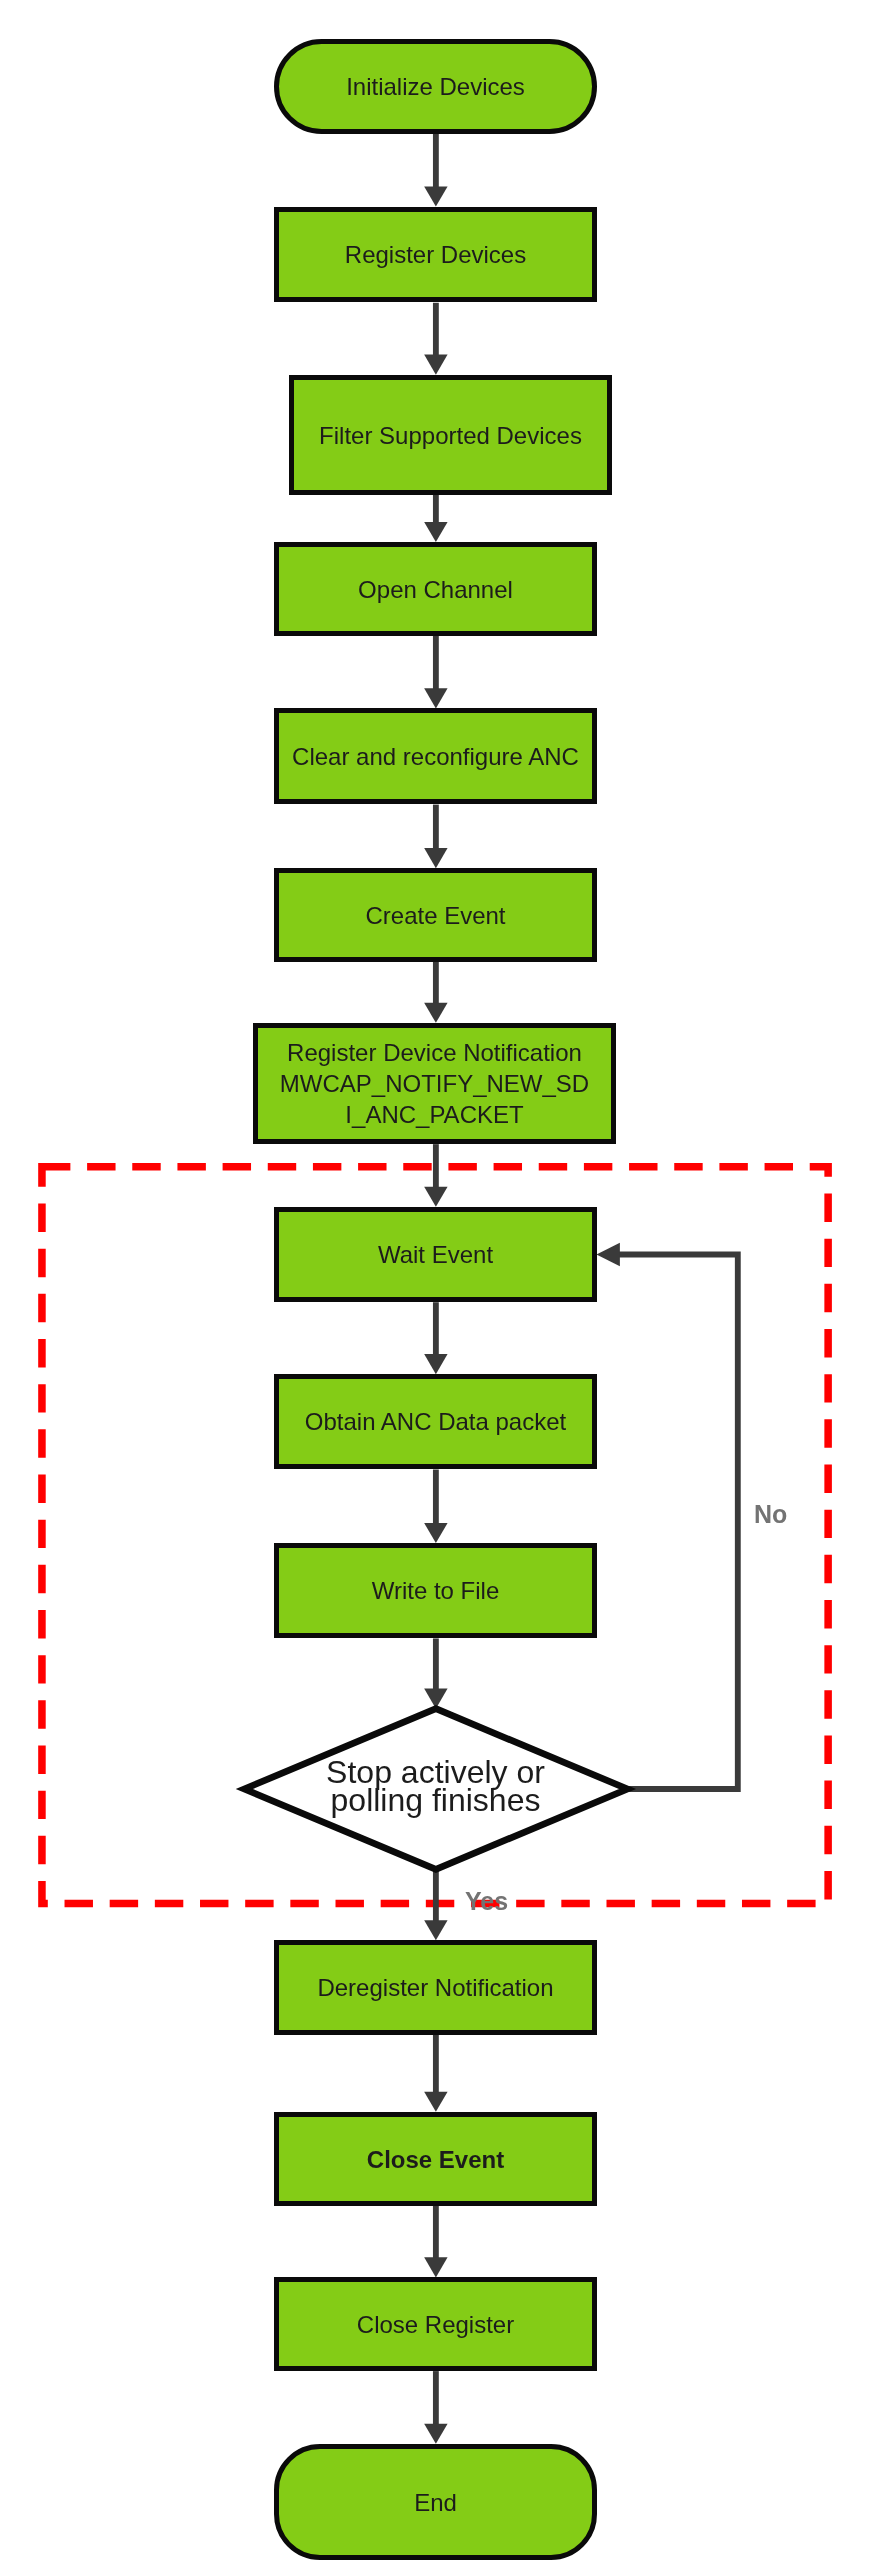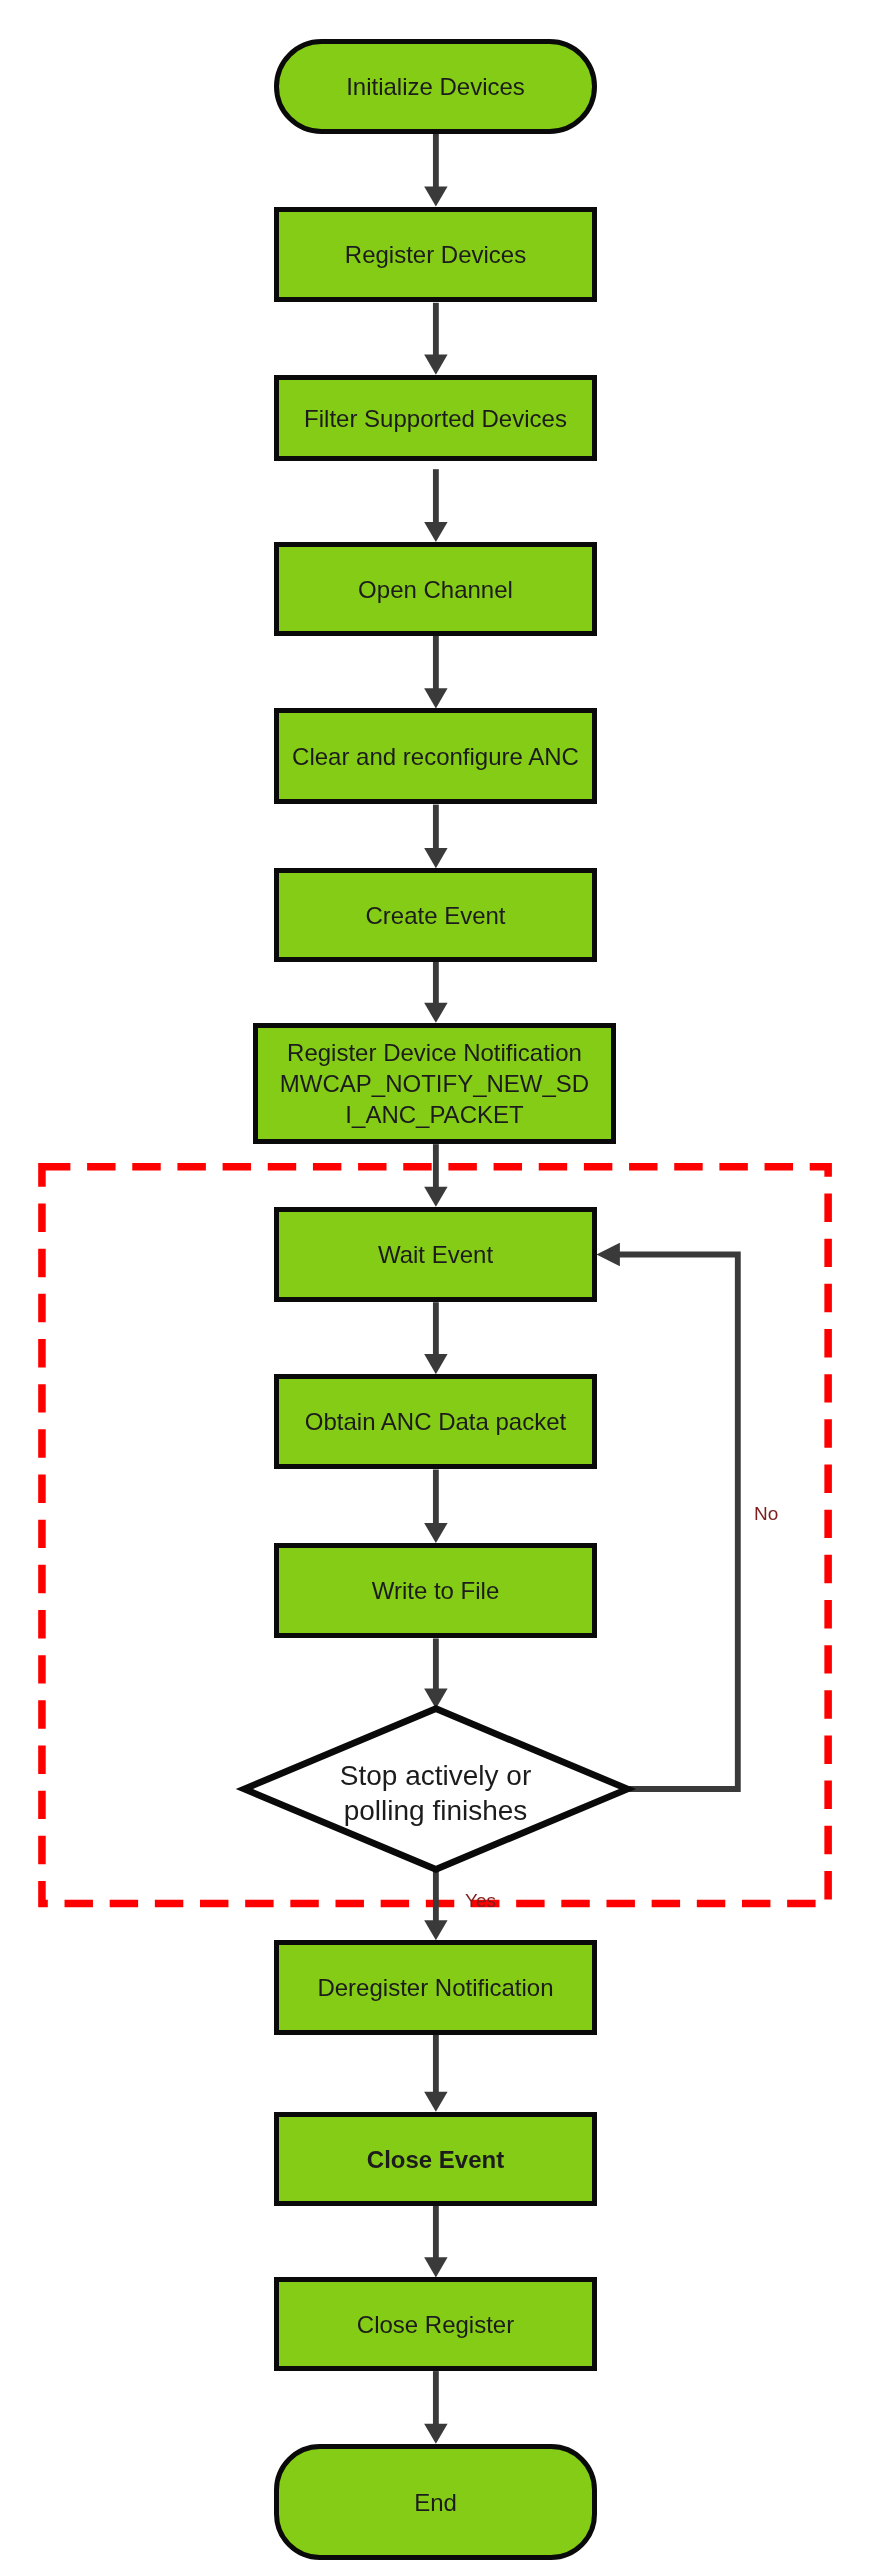--- a/index.html
+++ b/index.html
@@ -12,24 +12,24 @@
     position:absolute;left:274px;width:323px;height:95px;
     box-sizing:border-box;border:5.9px solid #0a0a0a;background:#84cc16;
     display:flex;align-items:center;justify-content:center;text-align:center;
     font-size:24px;line-height:31px;color:#1c1c1c;padding:0 6.7px;
   }
   .terminator{border-radius:48px;}
   .wide{left:253px;width:363px;height:121px;word-break:break-all;padding:0 19px;}
   .decision-label{
     position:absolute;left:301px;top:1758px;width:269px;
     border:none;background:transparent;padding:0;height:auto;
-    display:block;font-size:28px;line-height:35px;color:#1c1c1c;text-align:center;
+    display:block;font-size:32px;line-height:28px;color:#1c1c1c;text-align:center;
   }
   .edge-label{
-    position:absolute;font-size:19px;line-height:28.4px;color:#7f1d1d;background:transparent;
+    position:absolute;font-size:25px;line-height:28.4px;color:#737373;background:transparent;font-weight:bold;
   }
   .edge-label.no{left:754px;top:1500px;}
   .edge-label.yes{left:465px;top:1887px;}
 </style>
 </head>
 <body>
 
 <div class="canvas">
 
   <svg class="links" width="896" height="2576" viewBox="0 0 1071 3080">
@@ -70,21 +70,21 @@
       <polygon points="507,2898 535,2898 521,2922" stroke="none"></polygon>
     </g>
 
     <polygon points="521,2043 750,2139 521,2235 292,2139" fill="#ffffff" stroke="#0a0a0a" stroke-width="8"></polygon>
   </svg>
 
   <div class="node terminator" style="top:39px;height:95px;">Initialize Devices</div>
 
   <div class="node" style="top:207px;">Register Devices</div>
 
-  <div class="node" style="top:375px;height:86px;">Filter Supported Devices</div>
+  <div class="node" style="top:375px;height:120px;margin-left:15px;">Filter Supported Devices</div>
 
   <div class="node" style="top:542px;height:94px;">Open Channel</div>
 
   <div class="node" style="top:708px;height:96px;">Clear and reconfigure ANC</div>
 
   <div class="node" style="top:868px;height:94px;">Create Event</div>
 
   <div class="node wide" style="top:1023px;">Register Device Notification MWCAP_NOTIFY_NEW_SDI_ANC_PACKET</div>
 
   <div class="node" style="top:1207px;">Wait Event</div>

